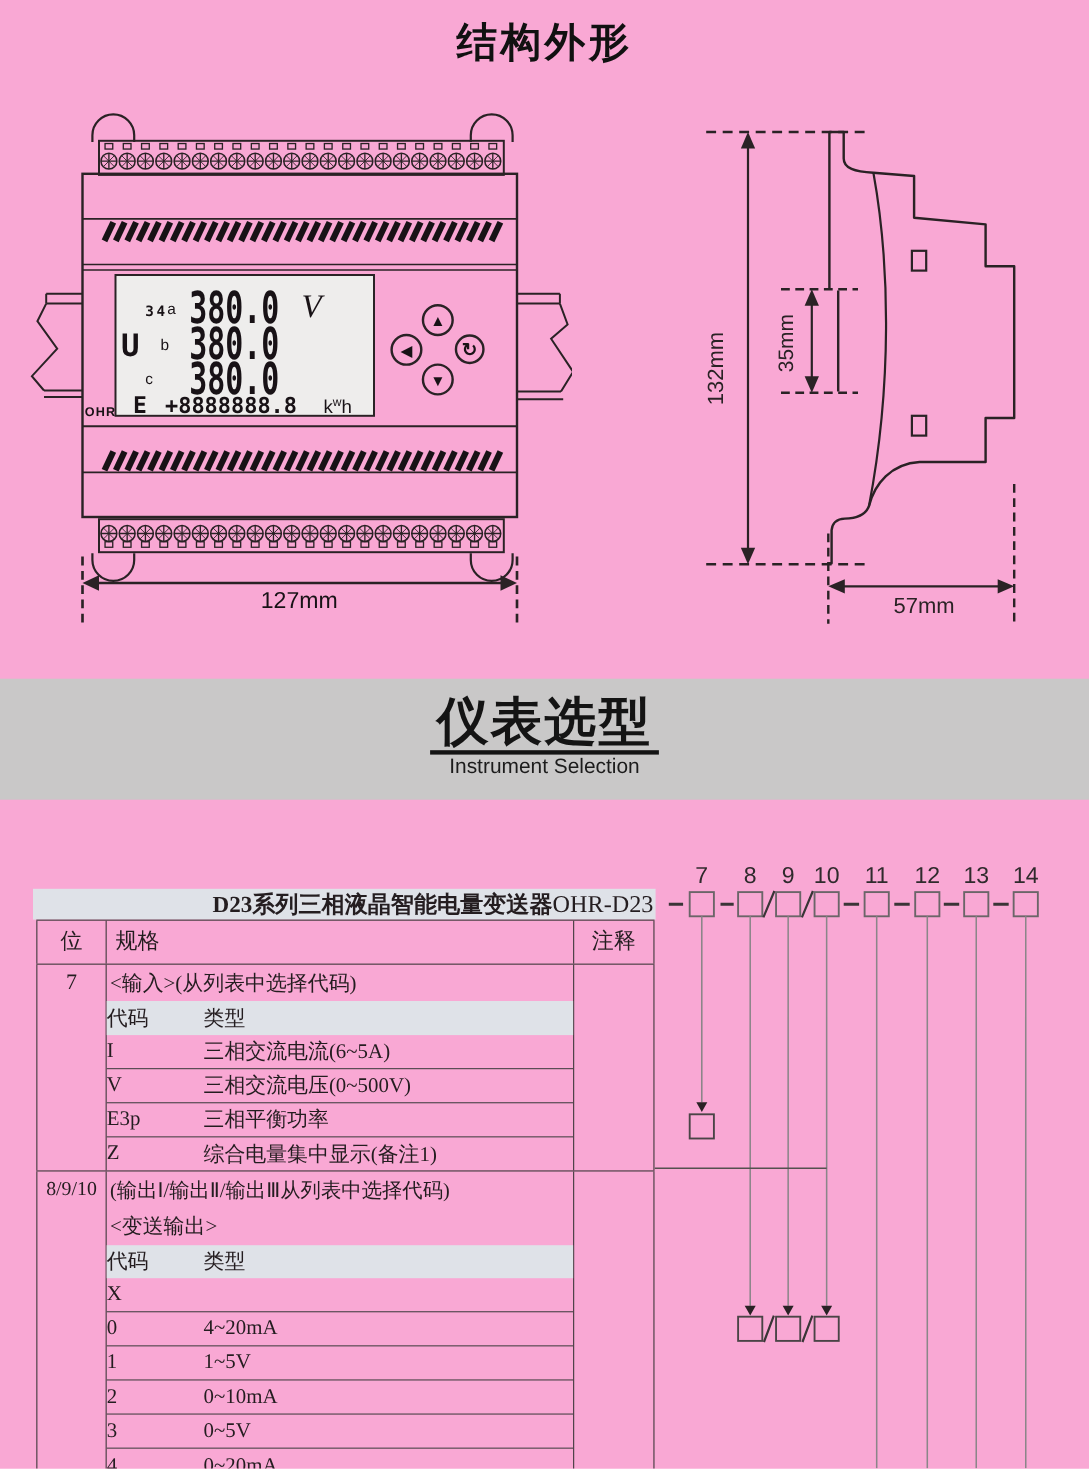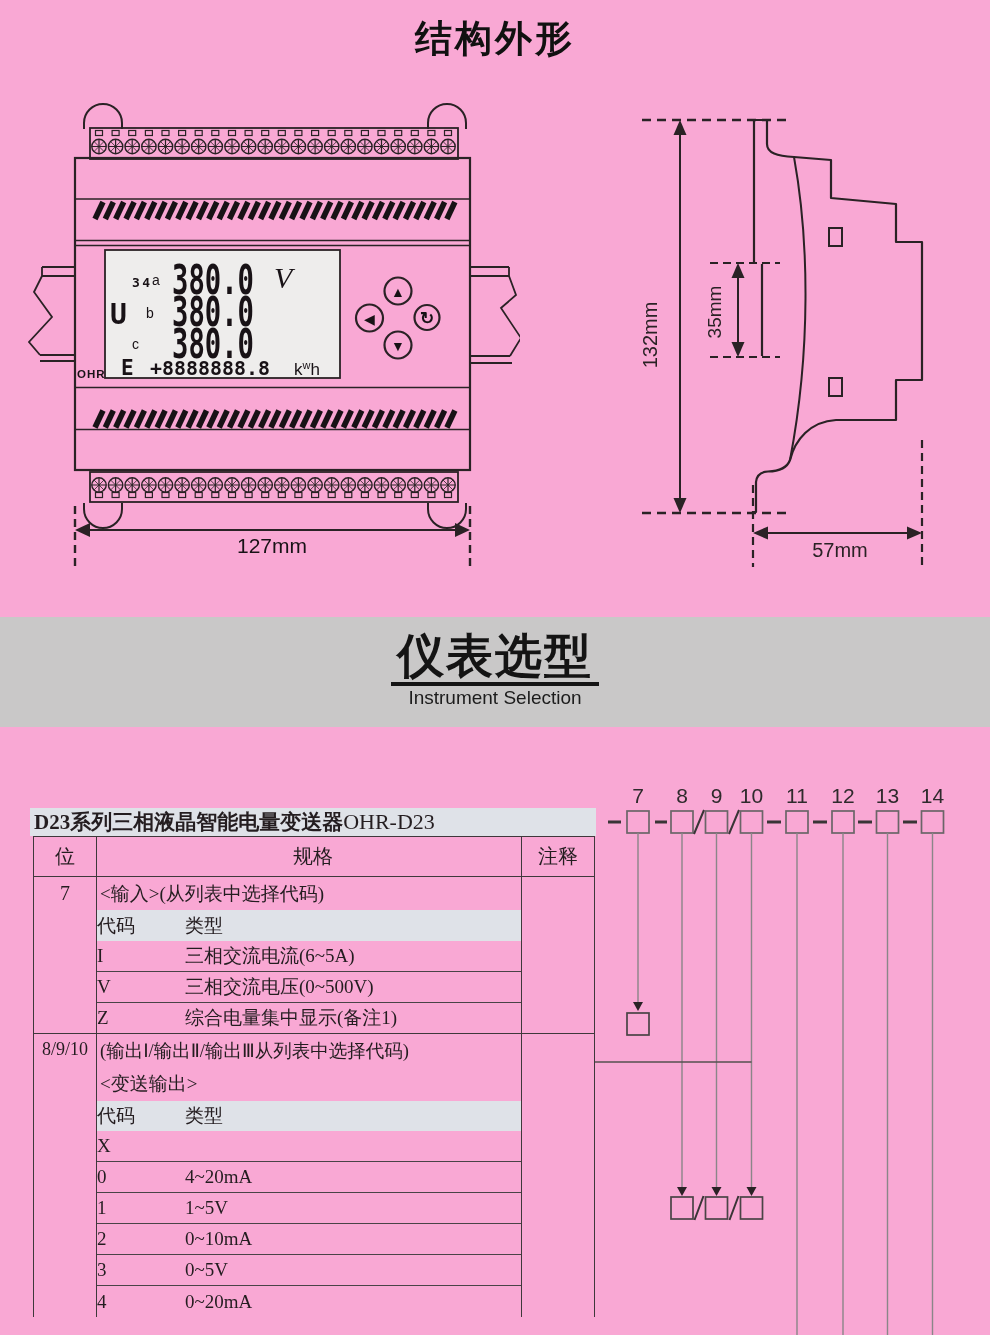--- a/index.html
+++ b/index.html
@@ -8,35 +8,35 @@
   .abs{position:absolute;}
   .sec-title{width:100%;text-align:center;font-size:37px;font-weight:bold;letter-spacing:3px;color:#111;}
   
   .banner{top:617px;left:0;width:990px;height:110px;background:#c9c8c8;text-align:center;}
   .banner-inner{display:inline-block;margin-top:14px;}
   .banner-title{display:inline-block;font-size:47px;font-weight:bold;color:#141414;
                 border-bottom:4px solid #141414;padding:0 6px 2px 6px;letter-spacing:2px;line-height:1.05;}
   .banner-sub{font-size:19px;color:#1c1c1c;margin-top:1px;font-family:"Liberation Sans",sans-serif;}
   
   .ttl-strip{left:30px;top:808px;width:566px;height:28px;background:#dfe2e8;display:flex;
-             align-items:center;justify-content:flex-start;
+             align-items:center;justify-content:flex-end;
              font-family:"Liberation Serif",serif;}
   .ttl-strip .prod{font-size:21px;font-weight:bold;padding-left:4px;white-space:nowrap;}
   .ttl-strip .model{font-size:22px;padding-right:2px;white-space:nowrap;}
   .tbl{left:33px;top:836px;width:562px;border-top:1.5px solid #3f383b;
        font-family:"Liberation Serif",serif;font-size:19px;box-sizing:border-box;}
   .row3{display:flex;border-bottom:1.5px solid #3f383b;}
   .row3:last-child{border-bottom:none;}
   .c-pos{width:64px;flex:none;border-left:1.5px solid #3f383b;border-right:1.5px solid #3f383b;
          box-sizing:border-box;text-align:center;}
   .c-spec{width:425px;flex:none;border-right:1.5px solid #3f383b;box-sizing:border-box;}
   .c-note{width:73px;flex:none;border-right:1.5px solid #3f383b;box-sizing:border-box;text-align:center;}
   .hdr{height:39px;}
   .hdr .c-pos,.hdr .c-note{line-height:39px;font-size:20px;}
-  .hdr .c-spec{line-height:39px;padding-left:8px;font-size:20px;text-align:center;}
+  .hdr .c-spec{line-height:39px;padding-left:8px;font-size:20px;}
   .srow{display:flex;align-items:center;box-sizing:border-box;white-space:nowrap;}
   .srow.sep{border-bottom:1.2px solid #4a4347;}
   .srow .code{width:86px;flex:none;text-align:left;}
   .srow .type{flex:1;padding-left:2px;}
   .shade{background:#dfe2e8;}
   .intro{padding-left:3px;text-align:right;}
   .pos-top{padding-top:5px;font-size:20px;}
   svg text{font-family:"Liberation Sans",sans-serif;}
   svg .serifsvg{font-family:"Liberation Serif",serif;}
   svg .mono{font-family:"DejaVu Sans Mono",monospace;}
@@ -435,20 +435,24 @@
           <span class="type">类型</span>
         </div>
         <div class="srow sep" style="height:31px;">
           <span class="code">I</span>
           <span class="type">三相交流电流(6~5A)</span>
         </div>
         <div class="srow sep" style="height:31px;">
           <span class="code">V</span>
           <span class="type">三相交流电压(0~500V)</span>
         </div>
+        <div class="srow sep" style="height:31px;">
+          <span class="code">E3p</span>
+          <span class="type">三相平衡功率</span>
+        </div>
         <div class="srow" style="height:30px;">
           <span class="code">Z</span>
           <span class="type">综合电量集中显示(备注1)</span>
         </div>
       </div>
       <div class="c-note"></div>
     </div>
 
     <div class="row3">
       <div class="c-pos pos-top" style="font-size:18px;">8/9/10</div>

